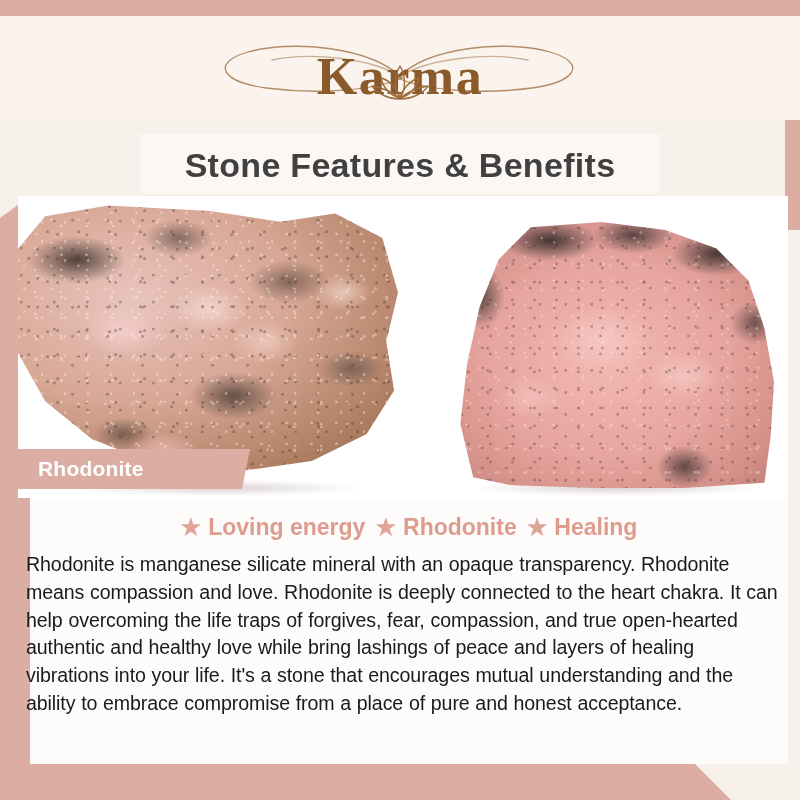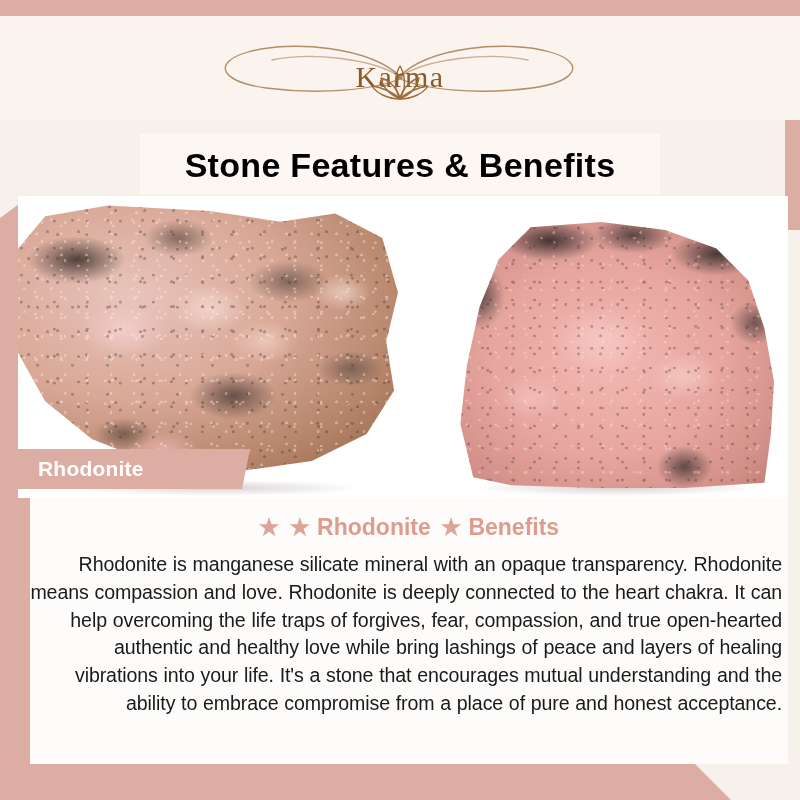--- a/index.html
+++ b/index.html
@@ -75,44 +75,45 @@
   }
   .logo-svg { position: absolute; left: 0; top: 0; }
   .logo-text {
     position: relative;
     display: flex;
     align-items: flex-end;
     justify-content: center;
     gap: 92px;
     width: 100%;
     font-family: "Liberation Serif", serif;
-    font-size: 30px;
+    font-size: 52px;
     letter-spacing: 1.5px;
     color: #8a5a2b;
     line-height: 1;
+    font-weight: bold;
   }
   .logo-word { display: block; }
 
   
   .banner-backdrop {
     position: absolute;
     left: 140px; top: 134px;
     width: 520px; height: 60px;
     background: #fdf7f4;
   }
   .banner-title {
     position: absolute;
     left: 0; top: 146px;
     width: 800px;
     text-align: center;
     font-family: "Liberation Sans", sans-serif;
     font-weight: bold;
     font-size: 34px;
     letter-spacing: .3px;
-    color: #000000;
+    color: #404040;
     text-shadow: 0 1px 0 rgba(255,255,255,.55);
   }
 
   
   .photo-strip {
     position: absolute;
     left: 18px; top: 196px;
     width: 770px; height: 302px;
     background: #ffffff;
     overflow: hidden;
@@ -253,21 +254,21 @@
   .benefit { display: flex; align-items: center; gap: 7px; }
   .star { font-size: 23px; line-height: 1; color: #dfa498; }
 
   
   .body-copy {
     padding: 10px 6px 0 0;
     margin-left: -4px;
     font-size: 19.6px;
     line-height: 1.42;
     color: #1a1a1a;
-    text-align: right;
+    text-align: left;
     letter-spacing: -0.1px;
     word-spacing: .4px;
   }
 </style>
 </head>
 <body>
 
 <div id="page">
 
   <div class="band-top"></div>
@@ -324,27 +325,28 @@
   </div>
 
   <div class="name-tag">
     <span class="name-tag-label">Rhodonite</span>
   </div>
 
   <div class="content">
     <div class="benefits">
       <div class="benefit">
         <span class="star">★</span>
+        <span>Loving energy</span>
       </div>
       <div class="benefit">
         <span class="star">★</span>
         <span>Rhodonite</span>
       </div>
       <div class="benefit">
         <span class="star">★</span>
-        <span>Benefits</span>
+        <span>Healing</span>
       </div>
     </div>
 
     <p class="body-copy">Rhodonite is manganese silicate mineral with an opaque transparency. Rhodonite means compassion and love. Rhodonite is deeply connected to the heart chakra. It can help overcoming the life traps of forgives, fear, compassion, and true open-hearted authentic and healthy love while bring lashings of peace and layers of healing vibrations into your life. It's a stone that encourages mutual understanding and the ability to embrace compromise from a place of pure and honest acceptance.</p>
   </div>
 
 </div>
 
 </body></html>

